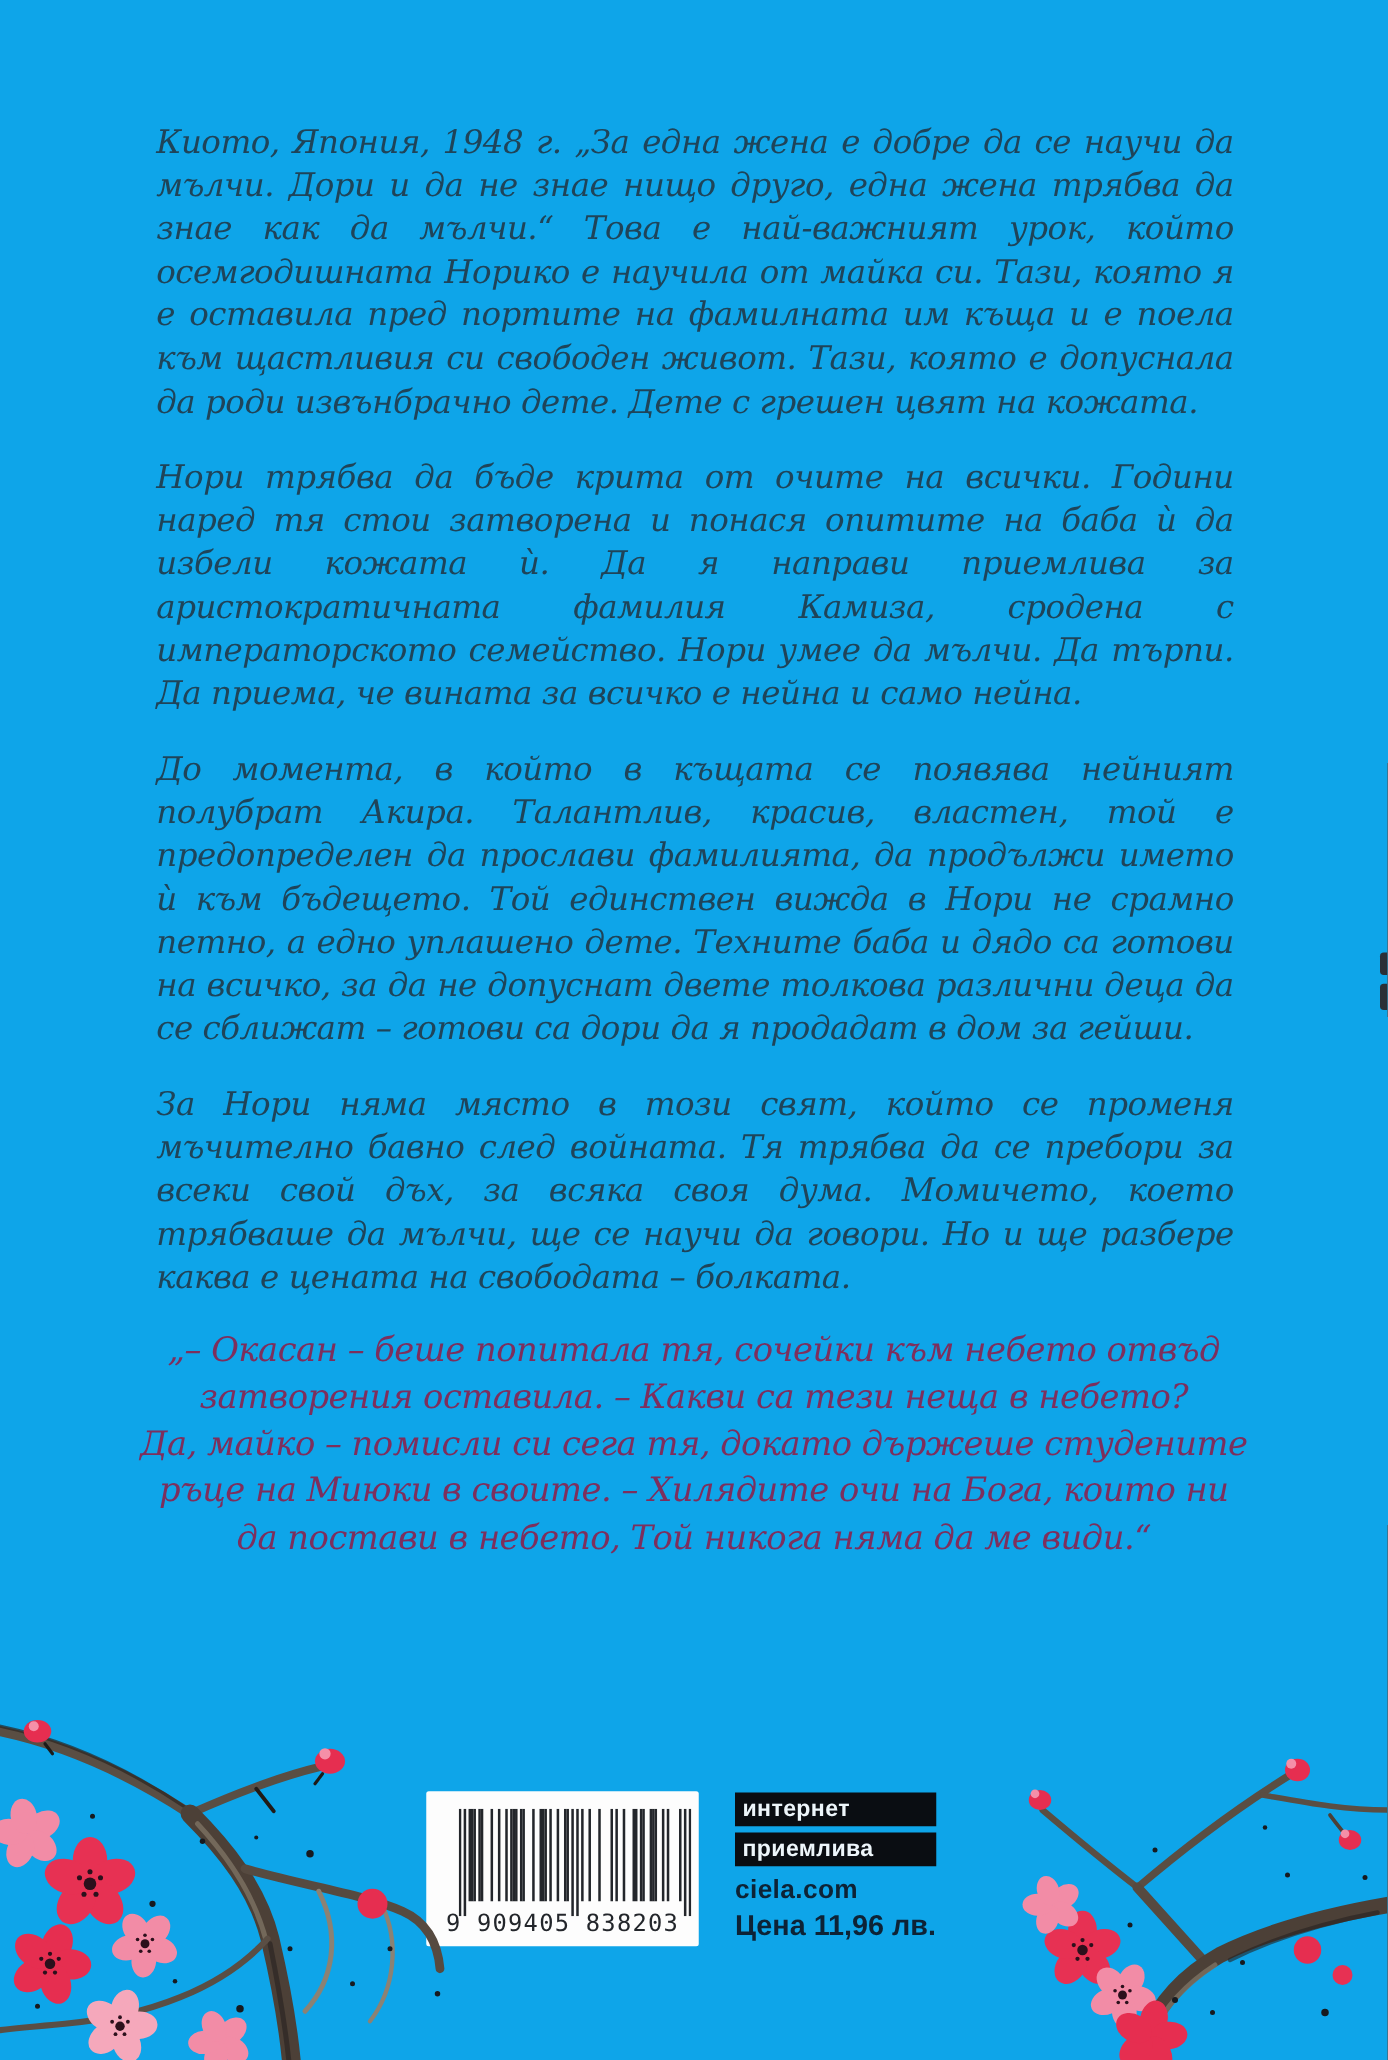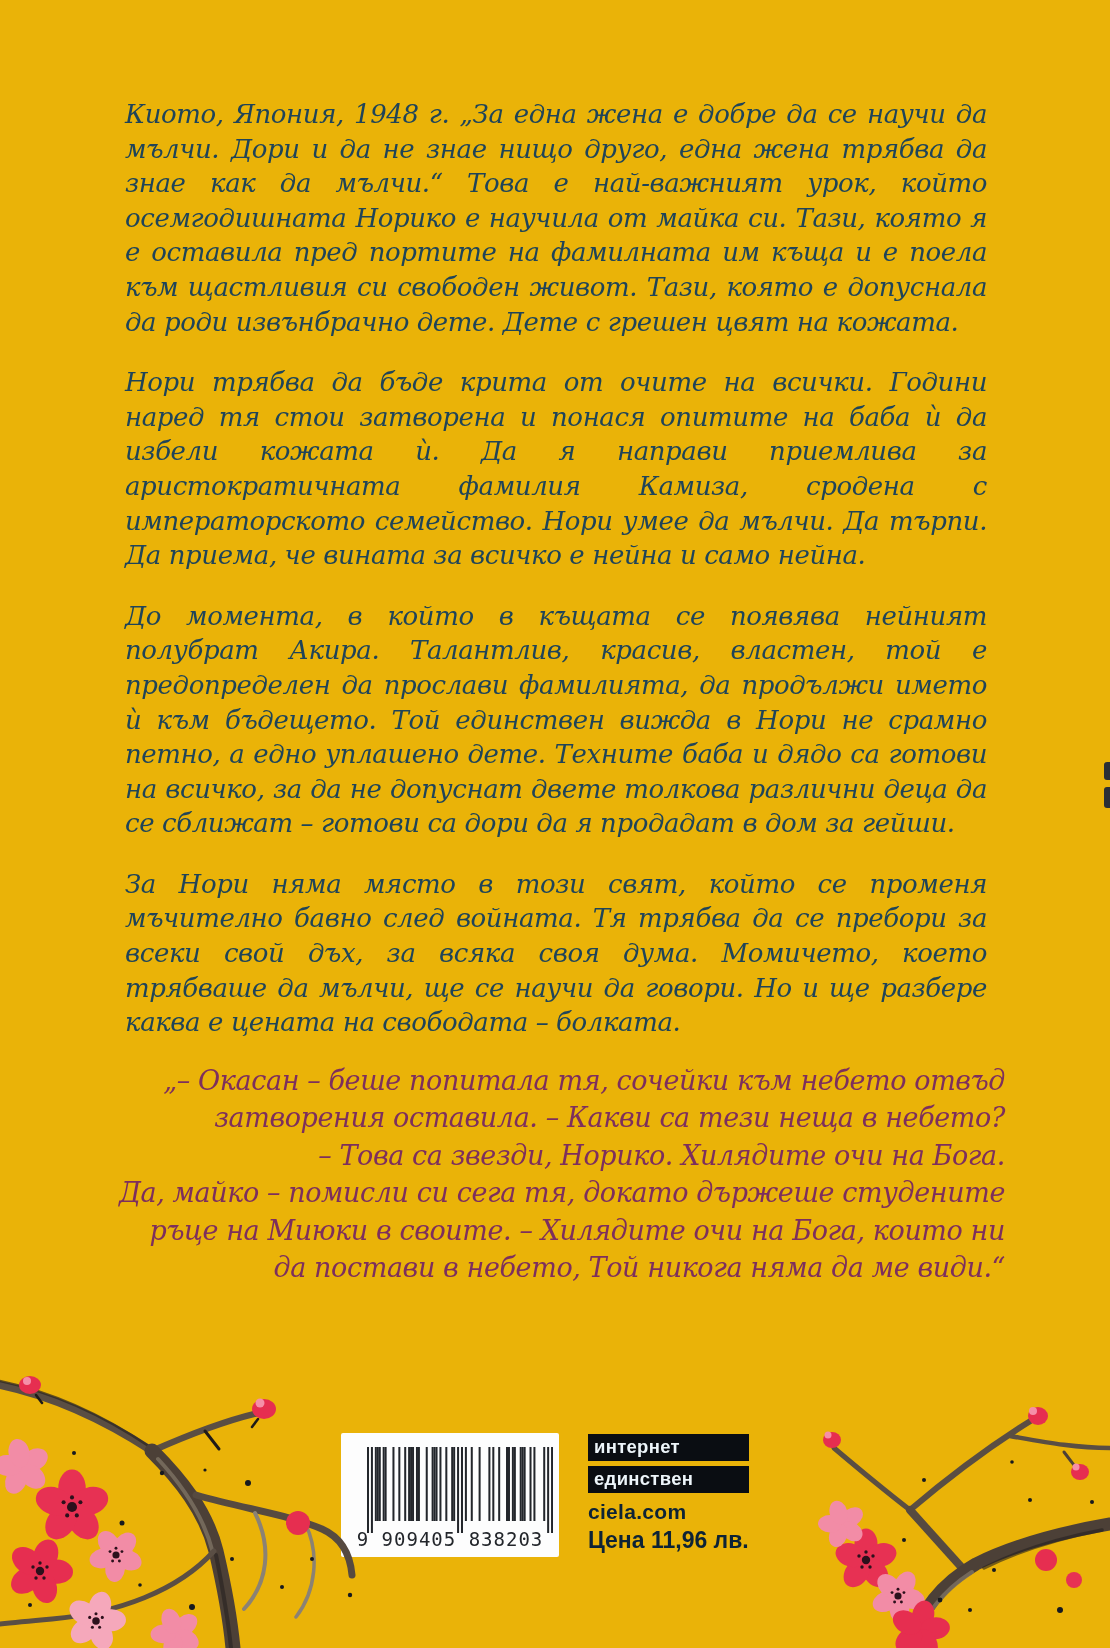--- a/index.html
+++ b/index.html
@@ -1,22 +1,22 @@
 <!DOCTYPE html>
 <html><head>
 <meta charset="utf-8">
 <style>
   html,body{margin:0;padding:0;background:#555;}
-  .cover{position:relative;width:1110px;height:1648px;background:#eab308;overflow:hidden;
+  .cover{position:relative;width:1110px;height:1648px;background:#0ea5e9;overflow:hidden;
          font-family:"DejaVu Serif",serif;}
   .blurb{position:absolute;left:125px;top:97px;width:862px;color:#1f4459;
          font-style:italic;font-size:26px;line-height:34.6px;text-align:justify;
          letter-spacing:-0.4px;}
   .blurb p{margin:0 0 26px 0;}
-  .quote{position:absolute;left:105px;top:1062px;width:900px;text-align:right;
+  .quote{position:absolute;left:105px;top:1062px;width:900px;text-align:center;
          color:#7d2f5d;font-style:italic;font-size:27px;line-height:37.4px;
          letter-spacing:-0.4px;}
   .barcode-box{position:absolute;left:341px;top:1433px;width:218px;height:124px;
          background:#fdfdfd;border-radius:2px;}
   .barcode-bars{position:absolute;left:26px;top:14px;}
   .barcode-num{position:absolute;left:0;right:0;top:95px;text-align:center;
          font-family:"DejaVu Sans Mono",monospace;font-size:19px;color:#23262b;
          letter-spacing:1px;}
   .pub{position:absolute;left:588px;top:1434px;font-family:"Liberation Sans",sans-serif;}
   .chips{display:flex;gap:5px;flex-direction:column;}
@@ -39,21 +39,20 @@
   <div class="blurb">
     <p>Киото, Япония, 1948 г. „За една жена е добре да се научи да мълчи. Дори и да не знае нищо друго, една жена трябва да знае как да мълчи.“ Това е най-важният урок, който осемгодишната Норико е научила от майка си. Тази, която я е оставила пред портите на фамилната им къща и е поела към щастливия си свободен живот. Тази, която е допуснала да роди извънбрачно дете. Дете с грешен цвят на кожата.</p>
     <p>Нори трябва да бъде крита от очите на всички. Години наред тя стои затворена и понася опитите на баба ѝ да избели кожата ѝ. Да я направи приемлива за аристократичната фамилия Камиза, сродена с императорското семейство. Нори умее да мълчи. Да търпи. Да приема, че вината за всичко е нейна и само нейна.</p>
     <p>До момента, в който в къщата се появява нейният полубрат Акира. Талантлив, красив, властен, той е предопределен да прослави фамилията, да продължи името ѝ към бъдещето. Той единствен вижда в Нори не срамно петно, а едно уплашено дете. Техните баба и дядо са готови на всичко, за да не допуснат двете толкова различни деца да се сближат – готови са дори да я продадат в дом за гейши.</p>
     <p>За Нори няма място в този свят, който се променя мъчително бавно след войната. Тя трябва да се пребори за всеки свой дъх, за всяка своя дума. Момичето, което трябваше да мълчи, ще се научи да говори. Но и ще разбере каква е цената на свободата – болката.</p>
   </div>
 
   <div class="quote">
     <div>„– Окасан – беше попитала тя, сочейки към небето отвъд</div>
     <div>затворения оставила. – Какви са тези неща в небето?</div>
-    <div>– Това са звезди, Норико. Хилядите очи на Бога.</div>
     <div>Да, майко – помисли си сега тя, докато държеше студените</div>
     <div>ръце на Миюки в своите. – Хилядите очи на Бога, които ни</div>
     <div>да постави в небето, Той никога няма да ме види.“</div>
   </div>
 
   <div class="barcode-box">
     <svg class="barcode-bars" width="186" height="86" viewBox="0 0 186 86">
         <rect x="0.00" y="0" width="2.01" height="86" fill="#23262b"></rect>
         <rect x="3.92" y="0" width="2.01" height="86" fill="#23262b"></rect>
         <rect x="7.83" y="0" width="2.01" height="74" fill="#23262b"></rect>
@@ -97,21 +96,21 @@
         <rect x="176.21" y="0" width="2.01" height="74" fill="#23262b"></rect>
         <rect x="180.13" y="0" width="2.01" height="86" fill="#23262b"></rect>
         <rect x="184.04" y="0" width="2.01" height="86" fill="#23262b"></rect>
       </svg>
     <div class="barcode-num">9 909405 838203</div>
   </div>
 
   <div class="pub">
     <div class="chips">
       <span class="chip">интернет</span>
-      <span class="chip">единствен</span>
+      <span class="chip">приемлива</span>
     </div>
     <div class="site">ciela.com</div>
     <div class="price">Цена 11,96 лв.</div>
   </div>
 
   <svg class="blossom-left" width="430" height="293" viewBox="0 0 430 293">
     <defs>
       <g id="flw">
         <ellipse cx="0" cy="-15" rx="11" ry="15"></ellipse>
         <ellipse cx="0" cy="-15" rx="11" ry="15" transform="rotate(72)"></ellipse>

